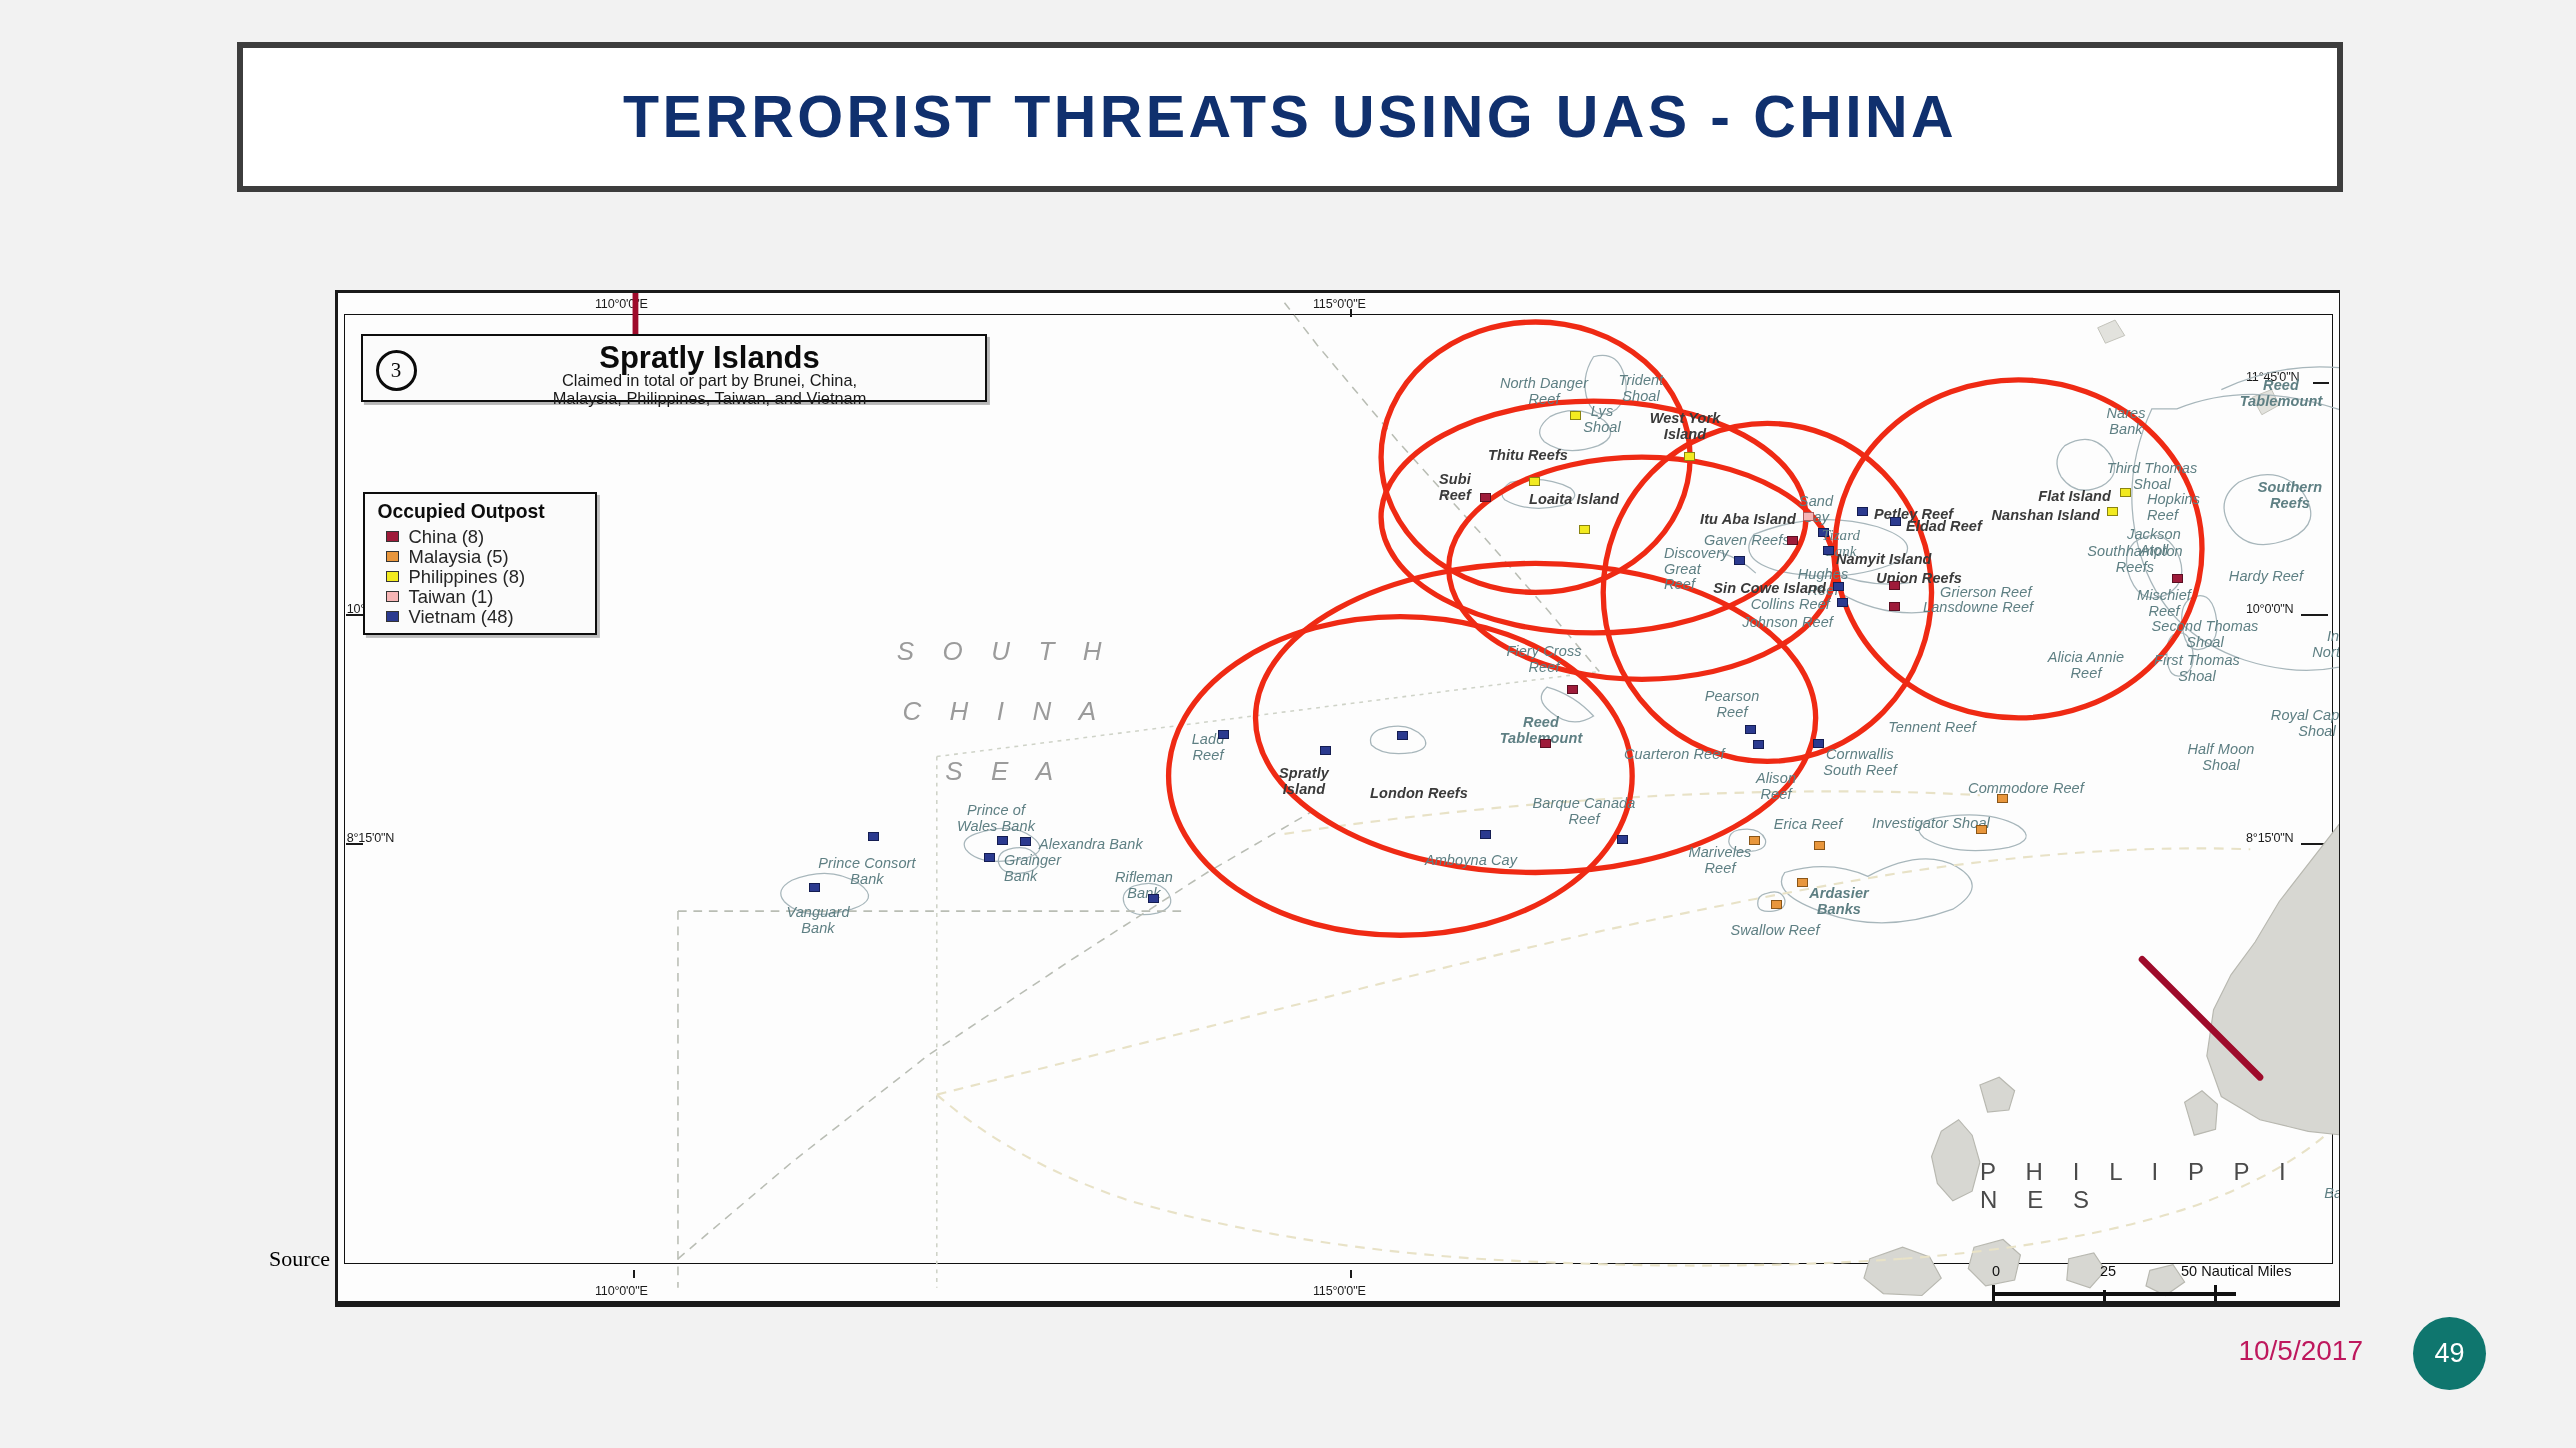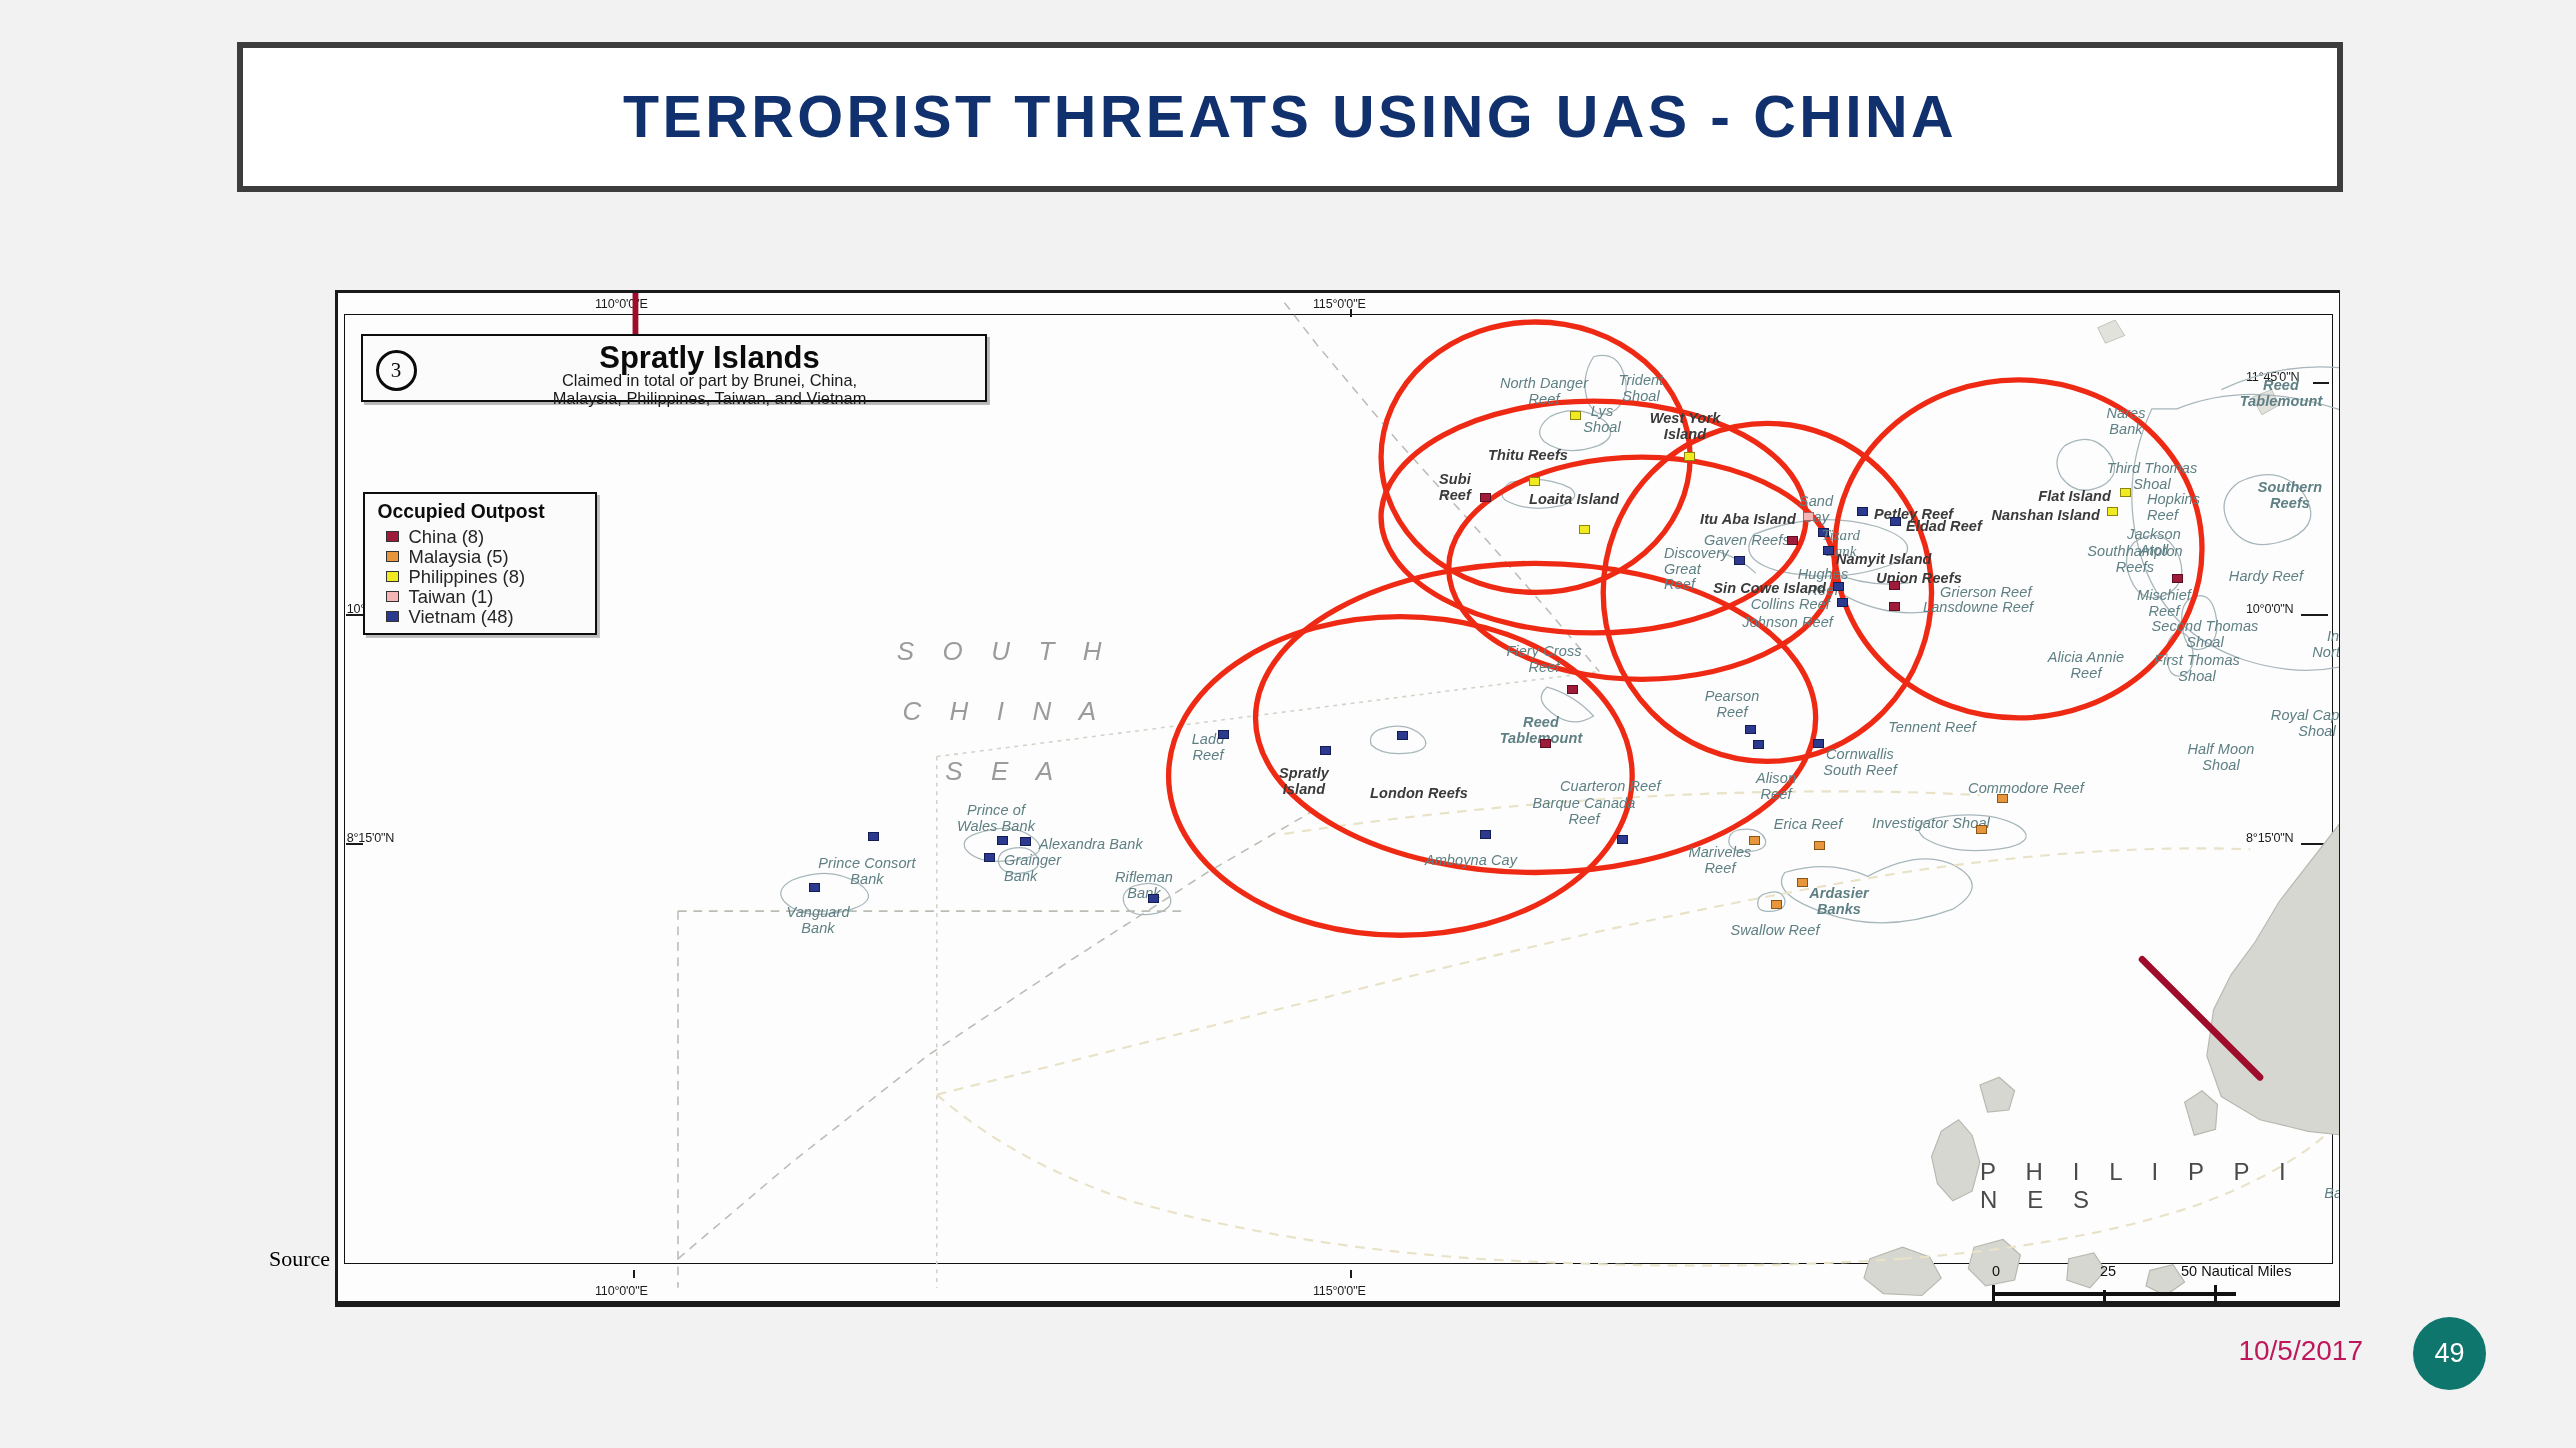--- a/index.html
+++ b/index.html
@@ -410,21 +410,21 @@
         <div class="lbl teal cen" style="left: 1826px; top: 295px;">Mischief<br>Reef</div>
         <div class="mk china" style="left: 1834px; top: 281px;"></div>
         <div class="lbl teal cen" style="left: 1928px; top: 276px;">Hardy Reef</div>
         <div class="lbl teal cen" style="left: 1867px; top: 326px;">Second Thomas<br>Shoal</div>
         <div class="lbl teal cen" style="left: 2027px; top: 336px;">Investigator<br>Northeast Shoal</div>
         <div class="lbl teal cen" style="left: 1748px; top: 357px;">Alicia Annie<br>Reef</div>
         <div class="lbl teal cen" style="left: 1859px; top: 360px;">First Thomas<br>Shoal</div>
         <div class="lbl teal cen" style="left: 1206px; top: 351px;">Fiery Cross<br>Reef</div>
         <div class="mk china" style="left: 1229px; top: 392px;"></div>
         <div class="lbl teal cen bold" style="left: 1203px; top: 422px;">Reed<br>Tablemount</div>
-        <div class="lbl teal" style="left: 1222px; top: 454px; margin-top: 32px;">Cuarteron Reef</div>
+        <div class="lbl teal" style="left: 1286px; top: 454px;">Cuarteron Reef</div>
         <div class="mk china" style="left: 1202px; top: 446px;"></div>
         <div class="lbl teal cen" style="left: 1394px; top: 396px;">Pearson<br>Reef</div>
         <div class="mk viet" style="left: 1407px; top: 432px;"></div>
         <div class="lbl teal cen" style="left: 1594px; top: 427px;">Tennent Reef</div>
         <div class="lbl dark cen" style="left: 1081px; top: 449px; margin-top: 44px;">London Reefs</div>
         <div class="mk viet" style="left: 1059px; top: 438px;"></div>
         <div class="lbl dark cen" style="left: 966px; top: 473px;">Spratly<br>Island</div>
         <div class="mk viet" style="left: 982px; top: 453px;"></div>
         <div class="lbl teal cen" style="left: 870px; top: 439px;">Ladd<br>Reef</div>
         <div class="mk viet" style="left: 880px; top: 437px;"></div>

